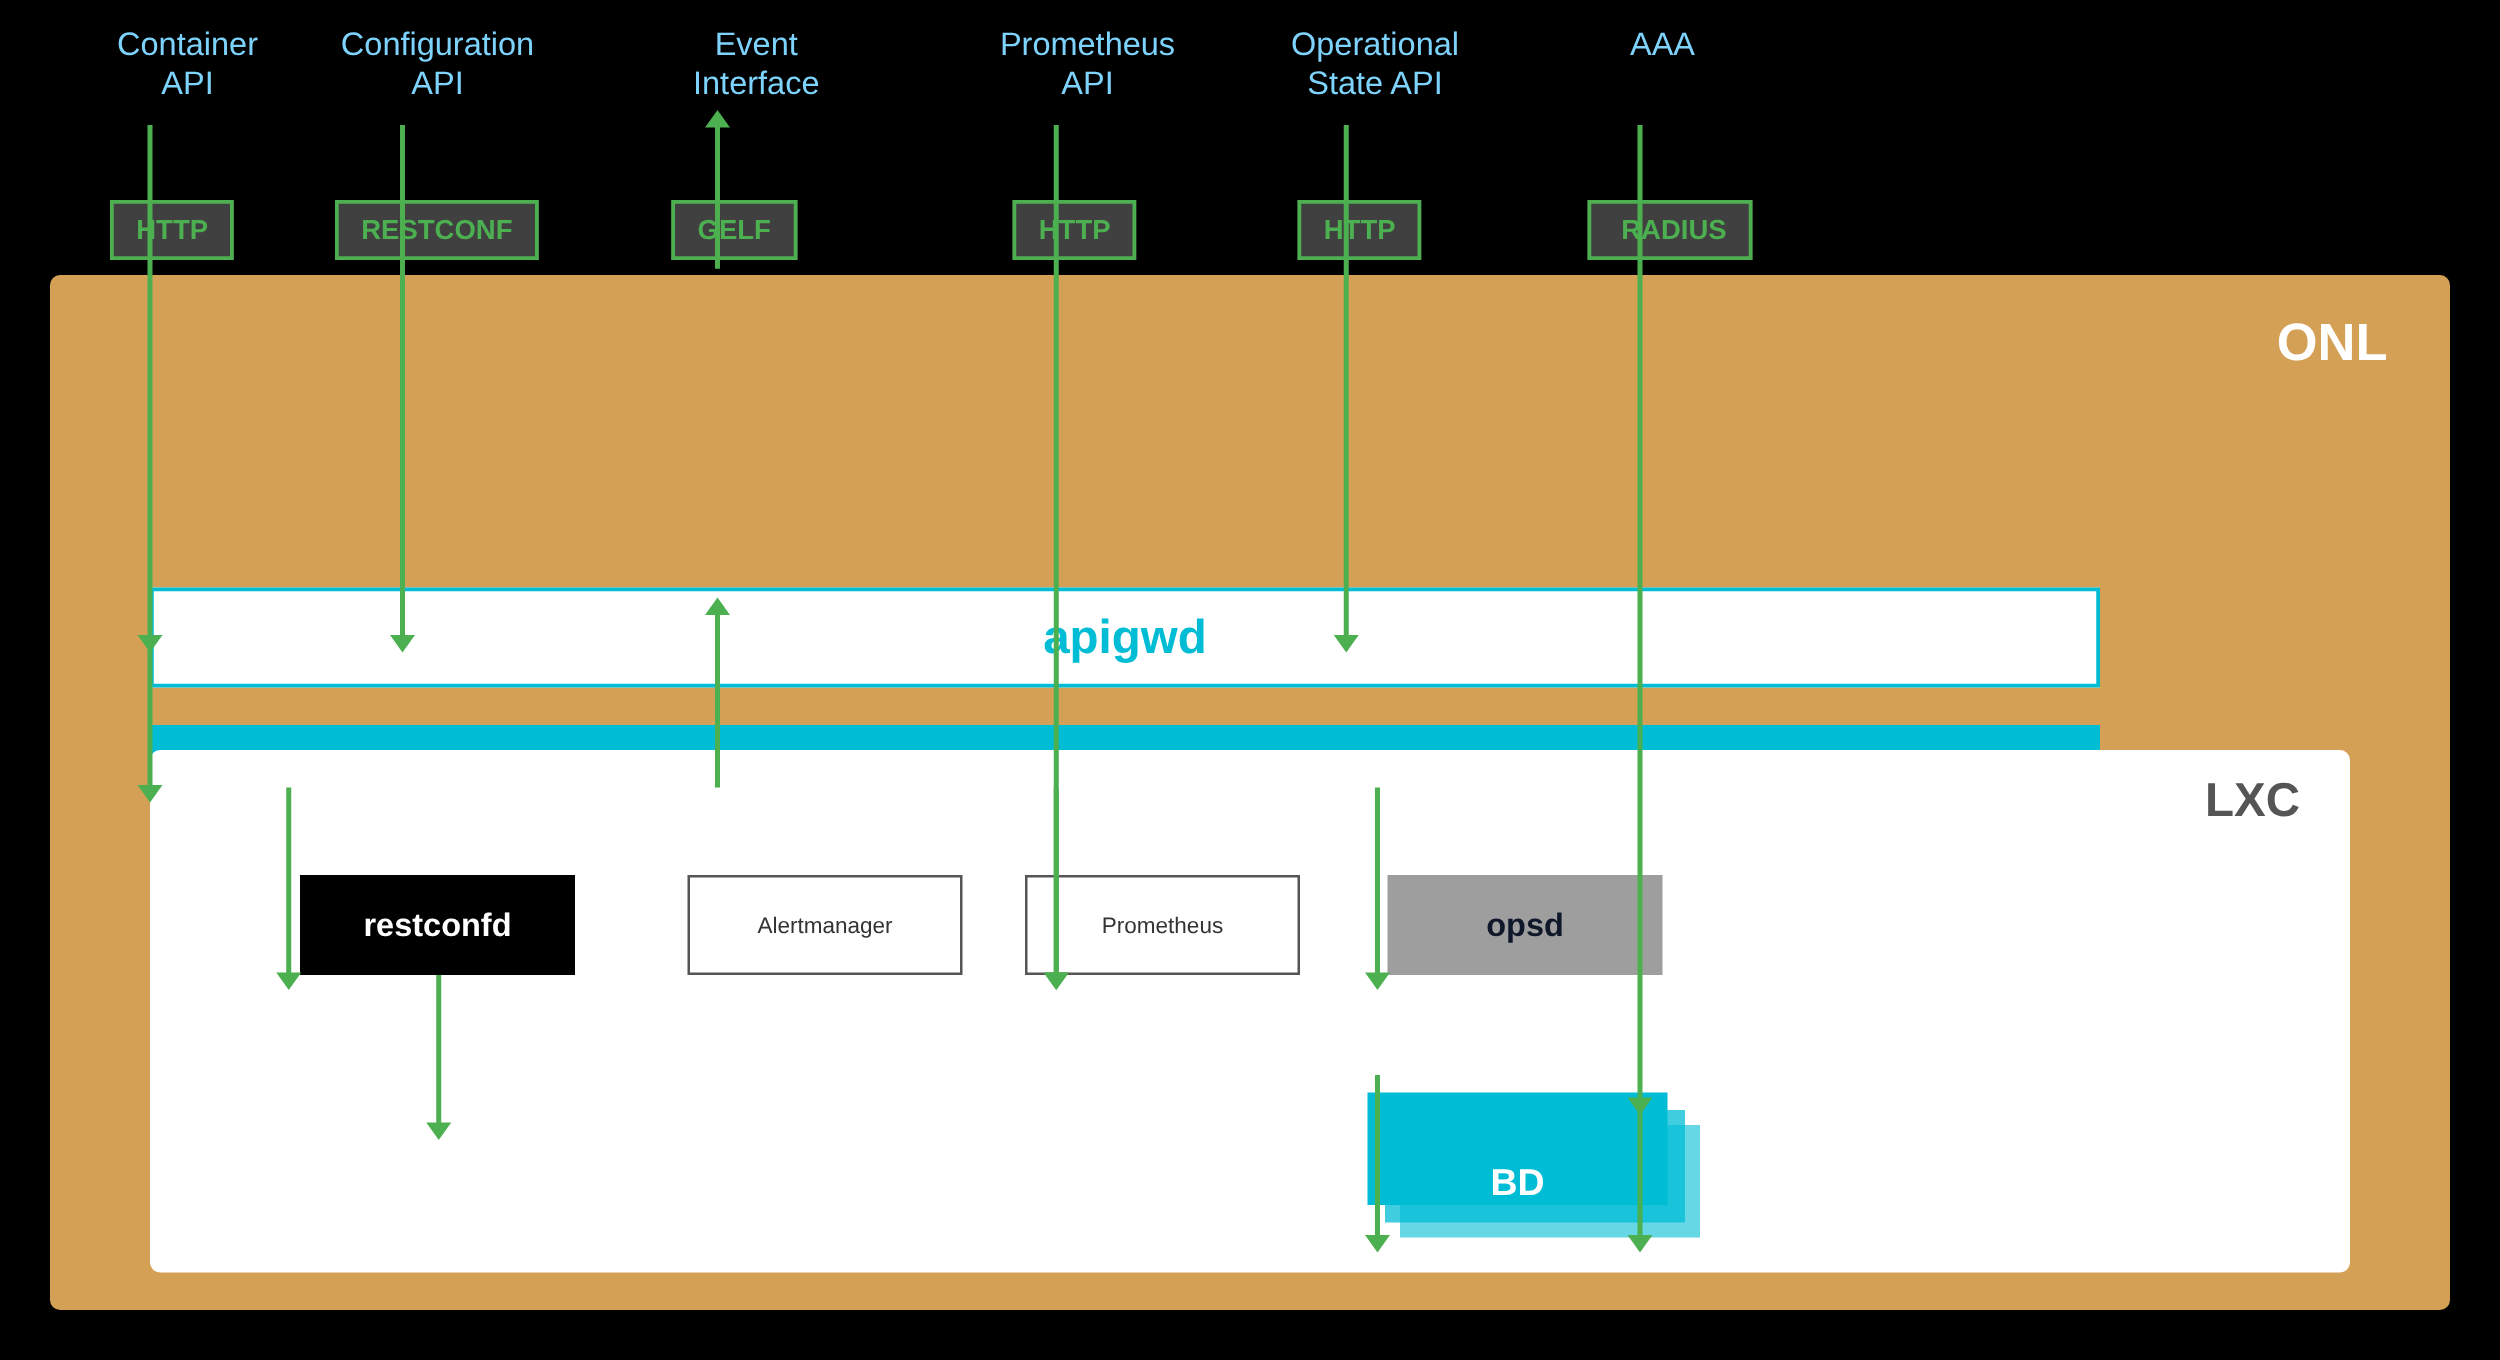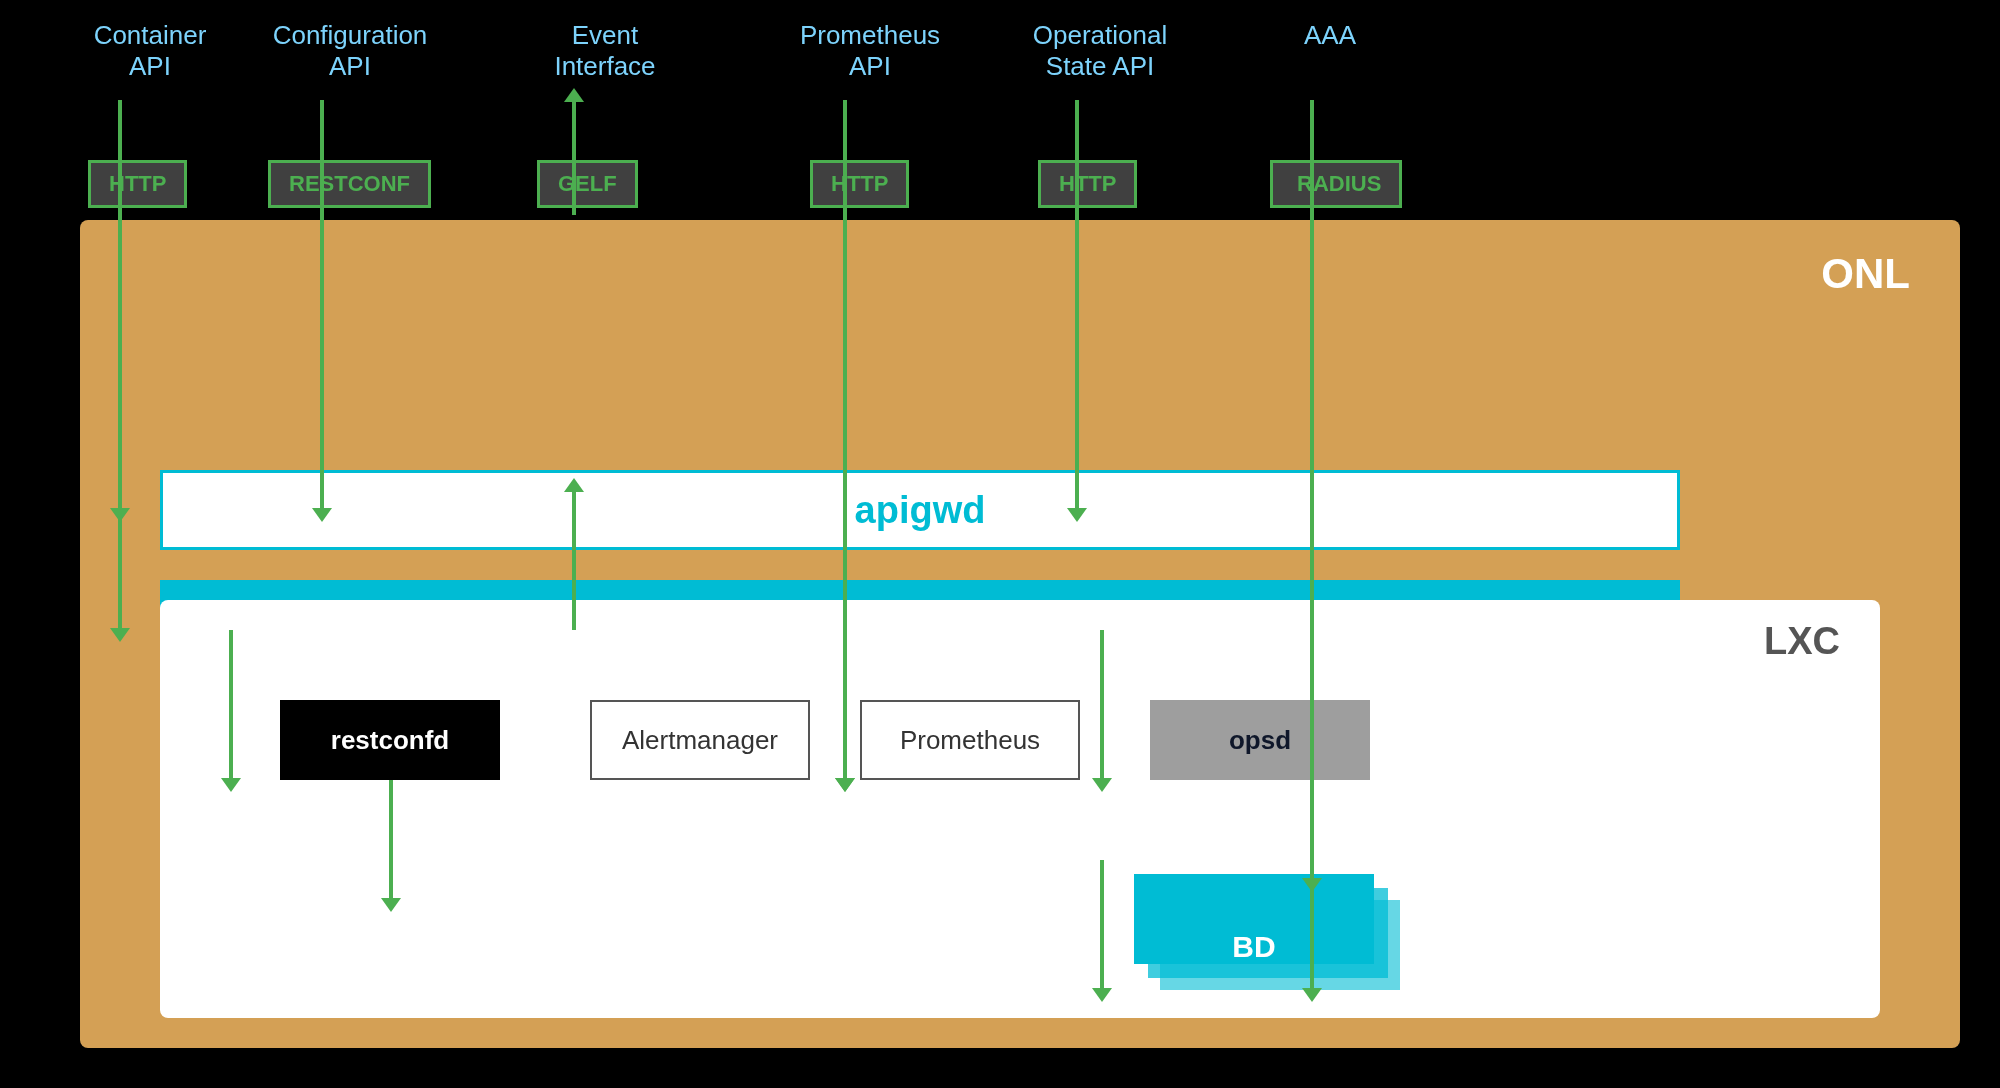--- a/index.html
+++ b/index.html
@@ -23,21 +23,20 @@
     }
 
     .onl-section {
       position: absolute;
       top: 220px;
       left: 40px;
       right: 40px;
       bottom: 40px;
       background: #D4A055;
       border-radius: 8px;
-      margin-left: 40px;
     }
 
     .onl-label {
       position: absolute;
       top: 30px;
       right: 50px;
       color: white;
       font-size: 42px;
       font-weight: bold;
     }
@@ -164,21 +163,21 @@
     }
 
     
     .component-box {
       position: absolute;
       border: 2px solid #555;
       background: white;
       display: flex;
       align-items: center;
       justify-content: center;
-      font-size: 26px;
+      font-size: 18px;
       color: #333;
     }
 
     .component-box-green {
       position: absolute;
       background: #000000;
       display: flex;
       align-items: center;
       justify-content: center;
       font-size: 26px;

